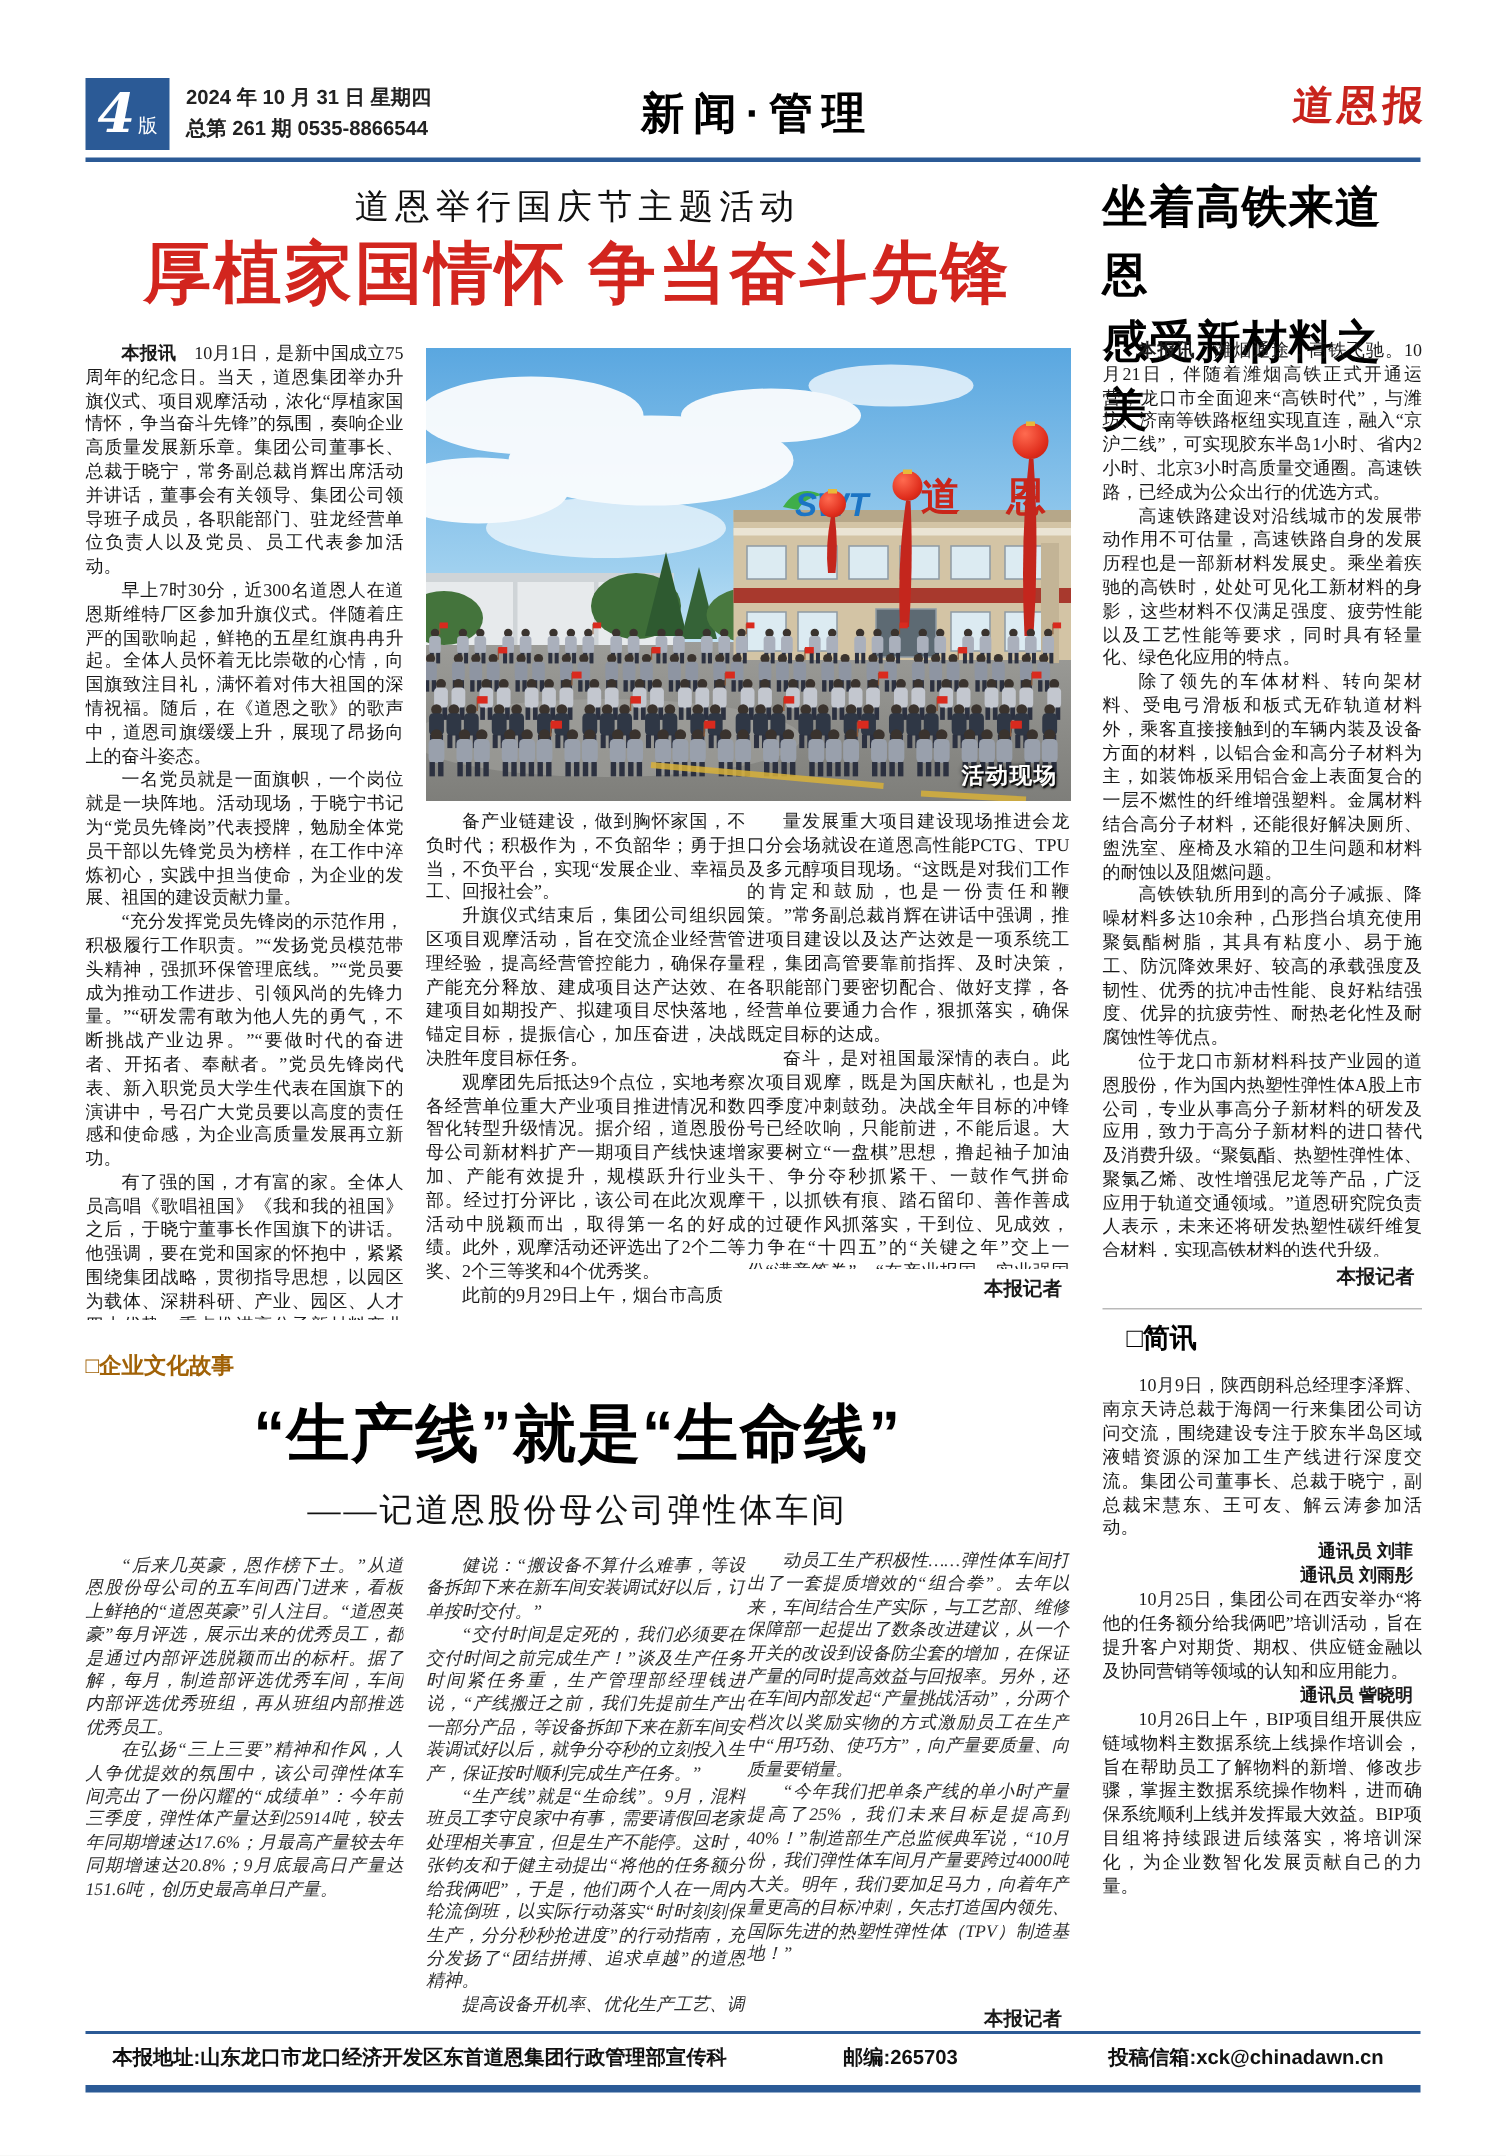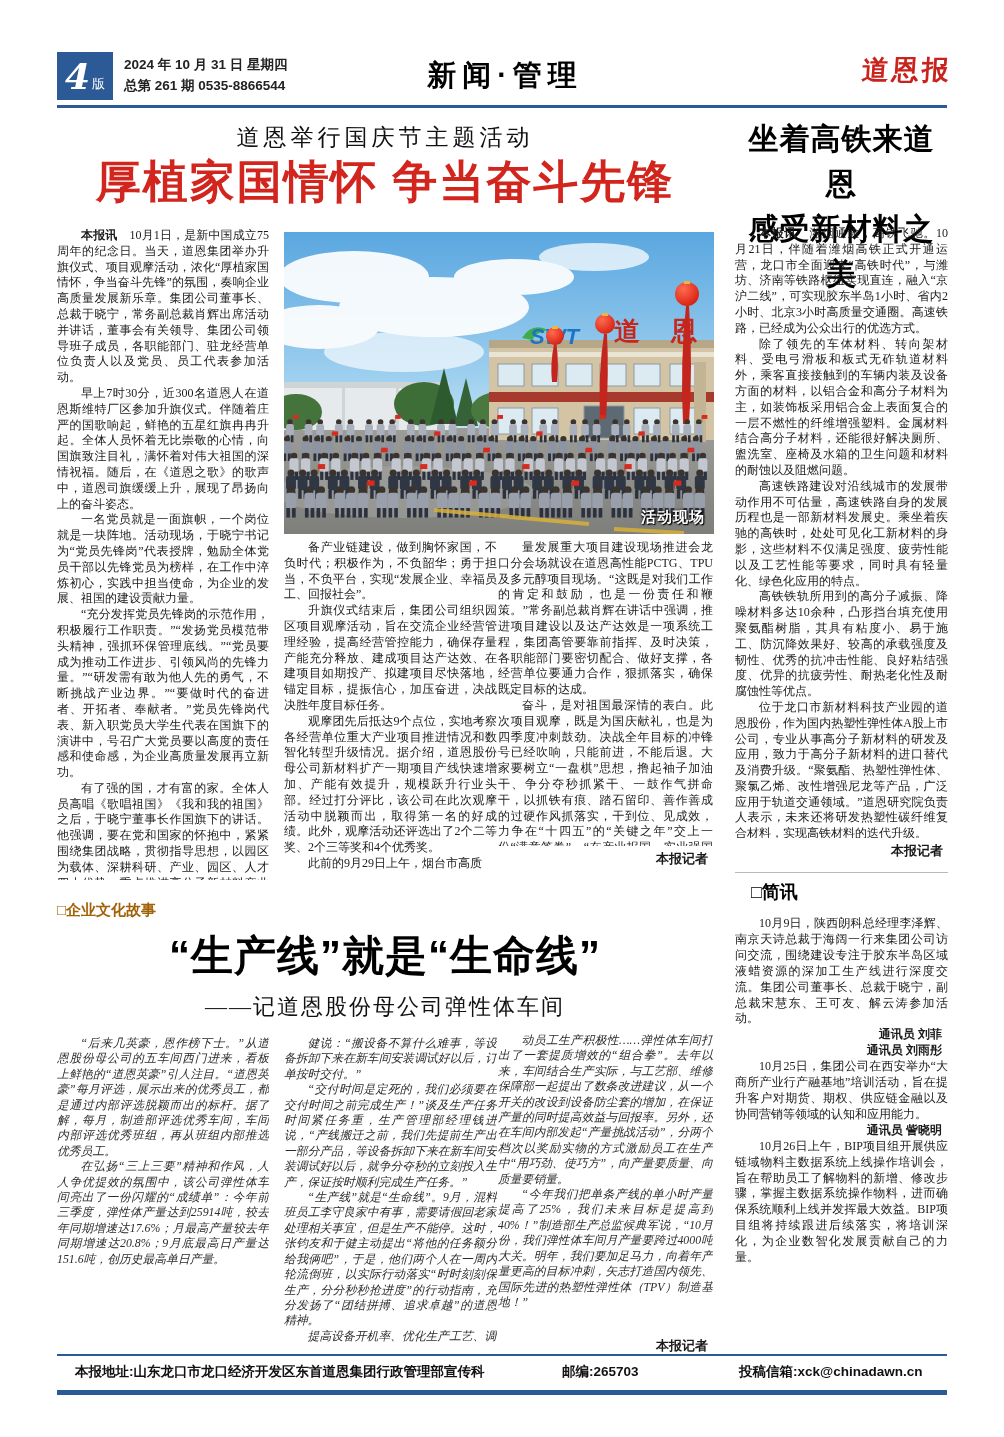--- a/index.html
+++ b/index.html
@@ -31,21 +31,21 @@
   .col-a{left:57px;top:228px;width:212px;height:652px;}
   .col-b{left:284px;top:540px;width:213px;height:340px;}
   .col-c{left:498px;top:540px;width:215px;height:306px;}
   .byline{font-family:"Liberation Sans",sans-serif;font-weight:bold;font-size:13px;text-align:right;}
   .col-c-byline{left:498px;top:850px;width:210px;}
   
   .photo{left:284px;top:232px;width:430px;height:302px;background:#9db8c8;}
   .photo-caption{position:absolute;right:9px;bottom:7px;color:#fff;font-family:"Liberation Sans",sans-serif;
       font-weight:bold;font-size:15px;letter-spacing:1px;text-shadow:0 0 3px #000,1px 1px 1px #000;padding-left:36px;}
   
-  .right-headline{left:735px;top:116px;width:213px;text-align:center;font-family:"Liberation Sans",sans-serif;
+  .right-headline{left:735px;top:116px;width:213px;font-family:"Liberation Sans",sans-serif;
       font-weight:900;font-size:30px;line-height:45px;letter-spacing:1px;color:#000;}
   .right-col{left:735px;top:226px;width:213px;height:612px;}
   .right-byline{left:735px;top:842px;width:208px;}
   
   .briefs-sep{left:735px;top:872px;width:213px;height:1px;background:#b9b9b9;}
   .briefs-label{left:735px;top:880px;font-family:"Liberation Sans",sans-serif;font-weight:900;font-size:18px;color:#000;padding-left:16px;}
   .briefs-body{left:735px;top:916px;width:213px;height:438px;overflow:hidden;}
   .briefs-body p{margin:0;text-indent:2em;text-align:justify;font-size:12px;line-height:15.9px;}
   .briefs-body p.brief-byline{text-indent:0;text-align:right;font-family:"Liberation Sans",sans-serif;
       font-weight:bold;padding-right:6px;}
@@ -1113,34 +1113,34 @@
       <p>奋斗，是对祖国最深情的表白。此次项目观摩，既是为国庆献礼，也是为四季度冲刺鼓劲。决战全年目标的冲锋号已经吹响，只能前进，不能后退。大家要树立“一盘棋”思想，撸起袖子加油干、争分夺秒抓紧干、一鼓作气拼命干，以抓铁有痕、踏石留印、善作善成的过硬作风抓落实，干到位、见成效，力争在“十四五”的“关键之年”交上一份“满意答卷”。“在产业报国、实业强国的道路上，道恩人将踔厉奋发、勇毅前行！”于晓宁董事长说。</p>
     </div>
   <div class="abs byline col-c-byline">本报记者</div>
 
   <div class="abs right-headline">
     <div>坐着高铁来道恩</div>
     <div>感受新材料之美</div>
   </div>
   <div class="abs news-col right-col">
       <p><b>本报讯</b>　潍烟通途，高铁飞驰。10月21日，伴随着潍烟高铁正式开通运营，龙口市全面迎来“高铁时代”，与潍坊、济南等铁路枢纽实现直连，融入“京沪二线”，可实现胶东半岛1小时、省内2小时、北京3小时高质量交通圈。高速铁路，已经成为公众出行的优选方式。</p>
+      <p>高速铁路建设对沿线城市的发展带动作用不可估量，高速铁路自身的发展历程也是一部新材料发展史。乘坐着疾驰的高铁时，处处可见化工新材料的身影，这些材料不仅满足强度、疲劳性能以及工艺性能等要求，同时具有轻量化、绿色化应用的特点。</p>
       <p>除了领先的车体材料、转向架材料、受电弓滑板和板式无砟轨道材料外，乘客直接接触到的车辆内装及设备方面的材料，以铝合金和高分子材料为主，如装饰板采用铝合金上表面复合的一层不燃性的纤维增强塑料。金属材料结合高分子材料，还能很好解决厕所、盥洗室、座椅及水箱的卫生问题和材料的耐蚀以及阻燃问题。</p>
-      <p>高速铁路建设对沿线城市的发展带动作用不可估量，高速铁路自身的发展历程也是一部新材料发展史。乘坐着疾驰的高铁时，处处可见化工新材料的身影，这些材料不仅满足强度、疲劳性能以及工艺性能等要求，同时具有轻量化、绿色化应用的特点。</p>
       <p>高铁铁轨所用到的高分子减振、降噪材料多达10余种，凸形挡台填充使用聚氨酯树脂，其具有粘度小、易于施工、防沉降效果好、较高的承载强度及韧性、优秀的抗冲击性能、良好粘结强度、优异的抗疲劳性、耐热老化性及耐腐蚀性等优点。</p>
       <p>位于龙口市新材料科技产业园的道恩股份，作为国内热塑性弹性体A股上市公司，专业从事高分子新材料的研发及应用，致力于高分子新材料的进口替代及消费升级。“聚氨酯、热塑性弹性体、聚氯乙烯、改性增强尼龙等产品，广泛应用于轨道交通领域。”道恩研究院负责人表示，未来还将研发热塑性碳纤维复合材料，实现高铁材料的迭代升级。</p>
     </div>
   <div class="abs byline right-byline">本报记者</div>
 
   <div class="abs briefs-sep"></div>
   <div class="abs briefs-label">□简讯</div>
   <div class="abs briefs-body">
       <p>10月9日，陕西朗科总经理李泽辉、南京天诗总裁于海阔一行来集团公司访问交流，围绕建设专注于胶东半岛区域液蜡资源的深加工生产线进行深度交流。集团公司董事长、总裁于晓宁，副总裁宋慧东、王可友、解云涛参加活动。</p>
       <p class="brief-byline">通讯员  刘菲</p>
       <p class="brief-byline">通讯员  刘雨彤</p>
-      <p>10月25日，集团公司在西安举办“大商所产业行产融基地”培训活动，旨在提升客户对期货、期权、供应链金融以及协同营销等领域的认知和应用能力。</p>
+      <p>10月25日，集团公司在西安举办“将他的任务额分给我俩吧”培训活动，旨在提升客户对期货、期权、供应链金融以及协同营销等领域的认知和应用能力。</p>
       <p class="brief-byline">通讯员  訾晓明</p>
       <p>10月26日上午，BIP项目组开展供应链域物料主数据系统上线操作培训会，旨在帮助员工了解物料的新增、修改步骤，掌握主数据系统操作物料，进而确保系统顺利上线并发挥最大效益。BIP项目组将持续跟进后续落实，将培训深化，为企业数智化发展贡献自己的力量。</p>
     </div>
 
   <div class="abs culture-label">□企业文化故事</div>
   <h2 class="abs culture-headline">“生产线”就是“生命线”</h2>
   <div class="abs culture-subtitle">——记道恩股份母公司弹性体车间</div>
   <div class="abs culture-col cc1">
       <p>“后来几英豪，恩作榜下士。”从道恩股份母公司的五车间西门进来，看板上鲜艳的“道恩英豪”引人注目。“道恩英豪”每月评选，展示出来的优秀员工，都是通过内部评选脱颖而出的标杆。据了解，每月，制造部评选优秀车间，车间内部评选优秀班组，再从班组内部推选优秀员工。</p>
       <p>在弘扬“三上三要”精神和作风，人人争优提效的氛围中，该公司弹性体车间亮出了一份闪耀的“成绩单”：今年前三季度，弹性体产量达到25914吨，较去年同期增速达17.6%；月最高产量较去年同期增速达20.8%；9月底最高日产量达151.6吨，创历史最高单日产量。</p>

